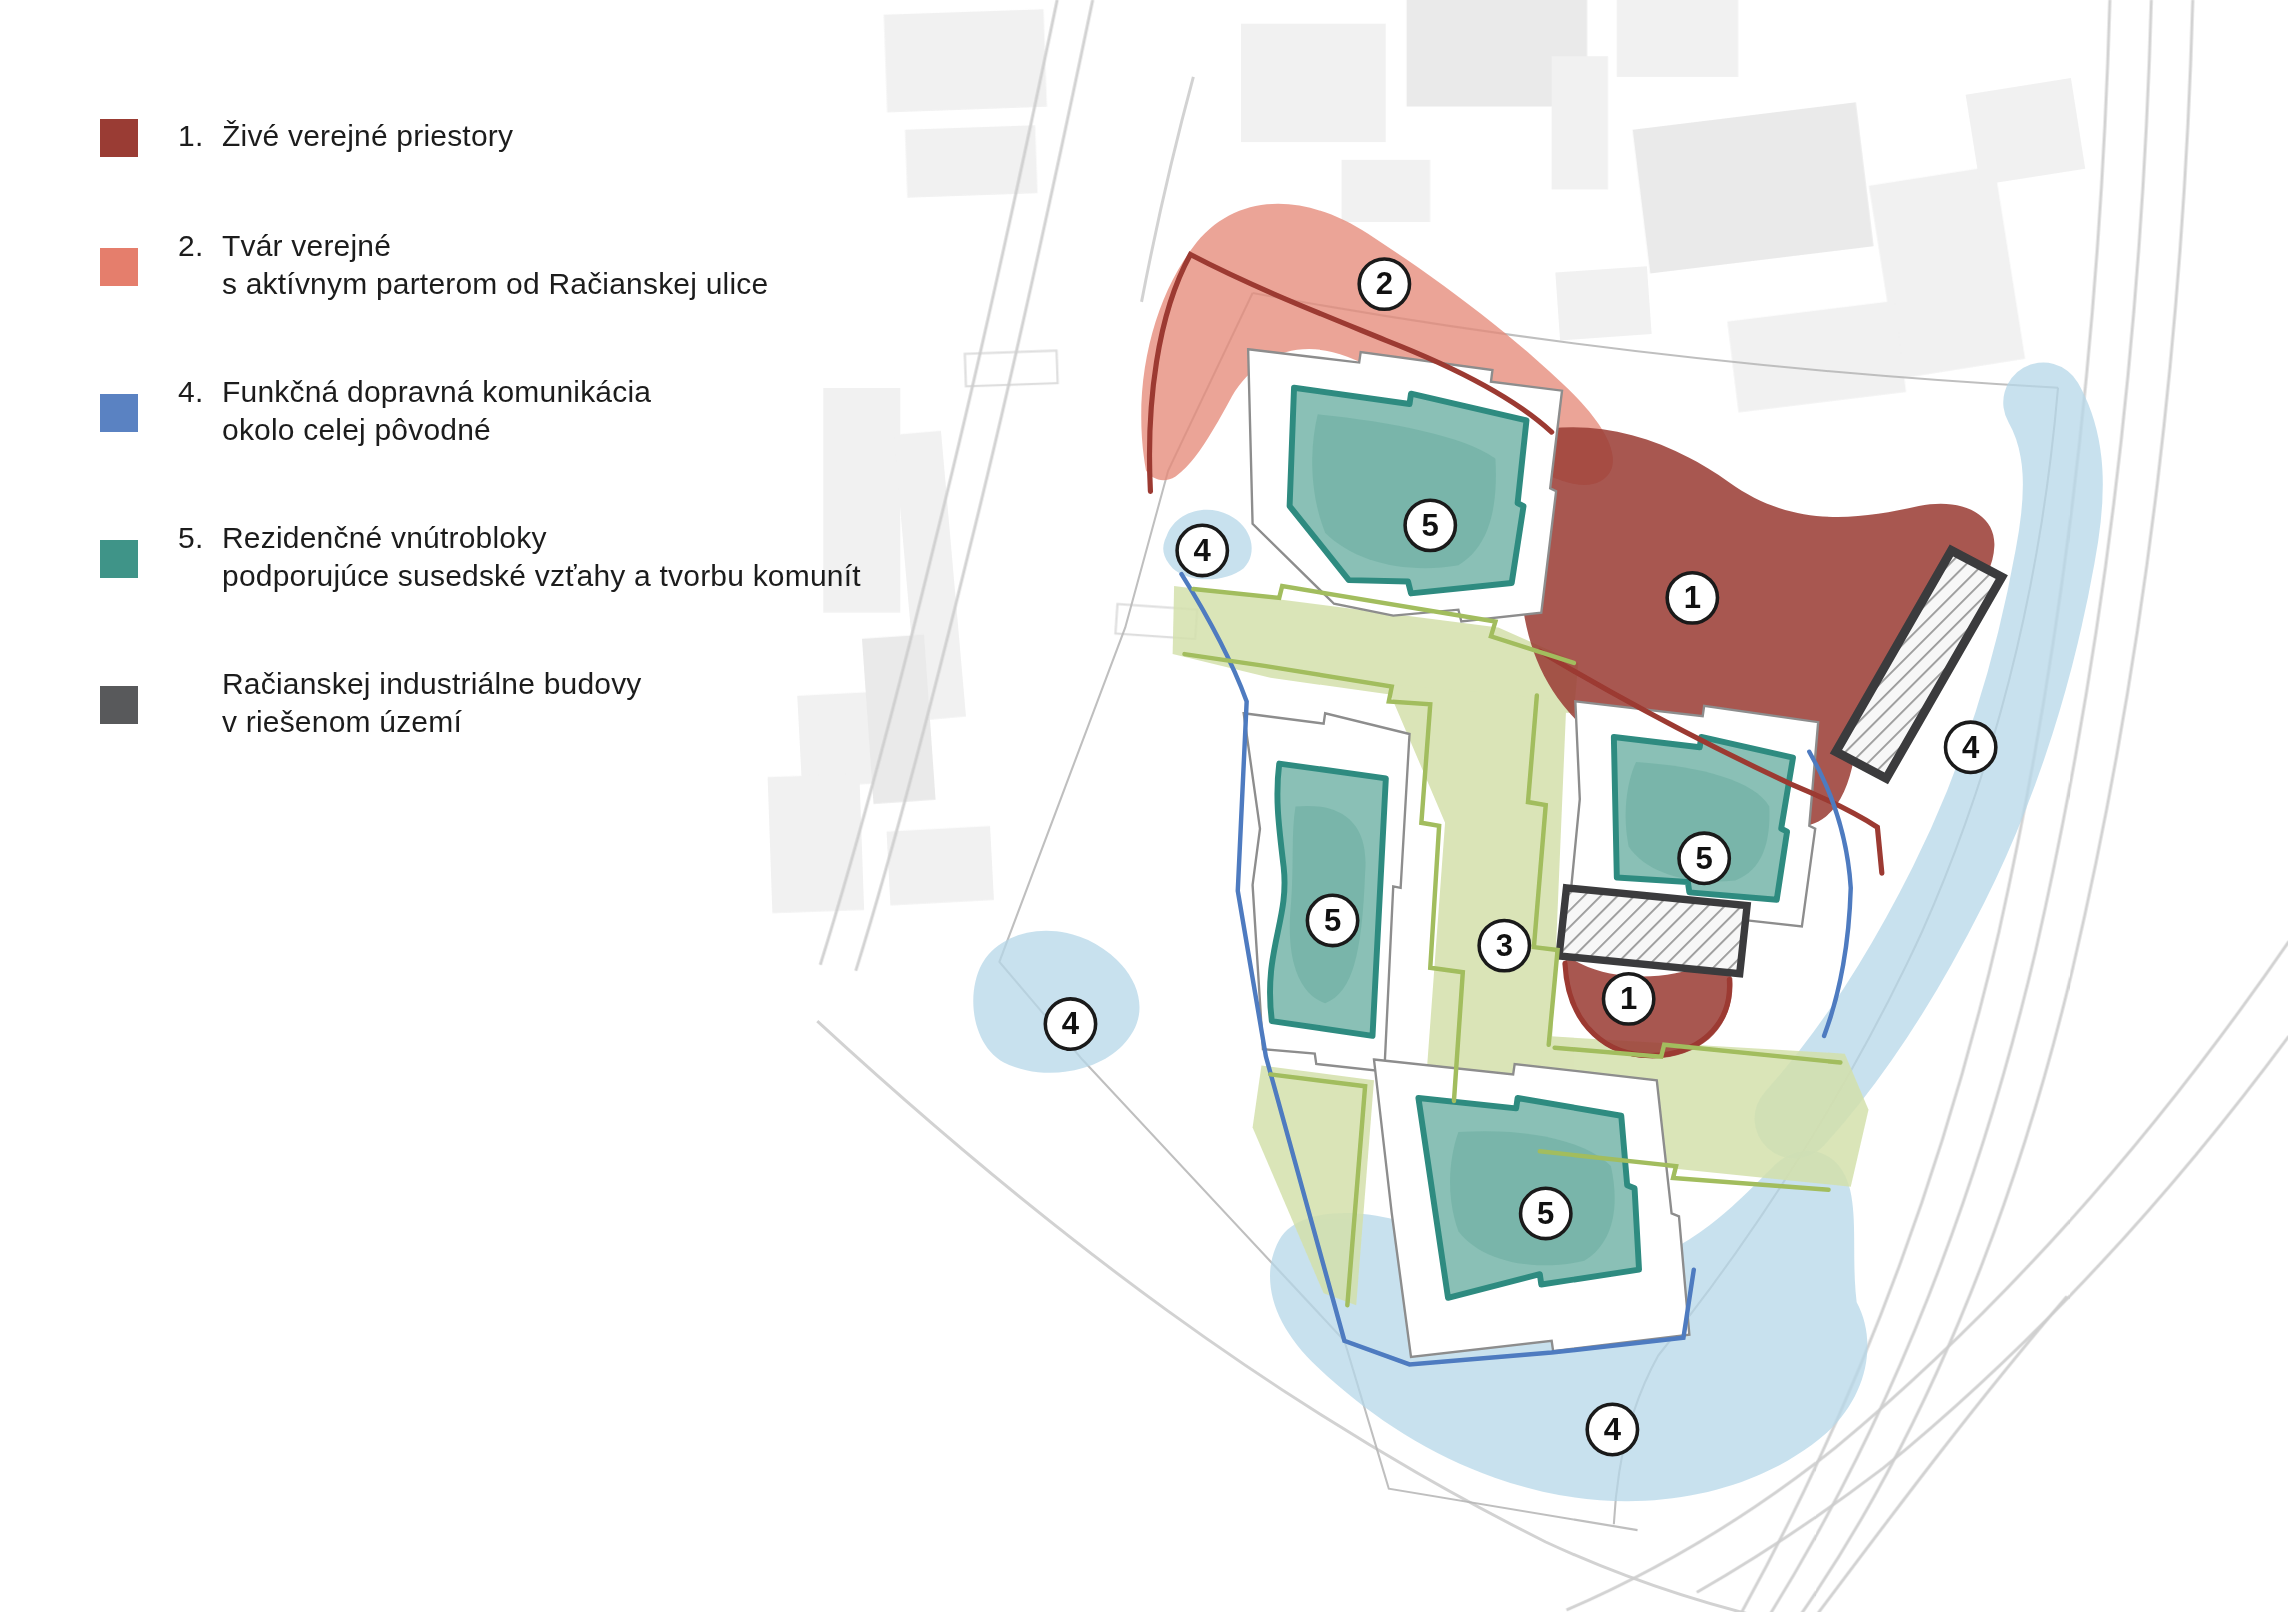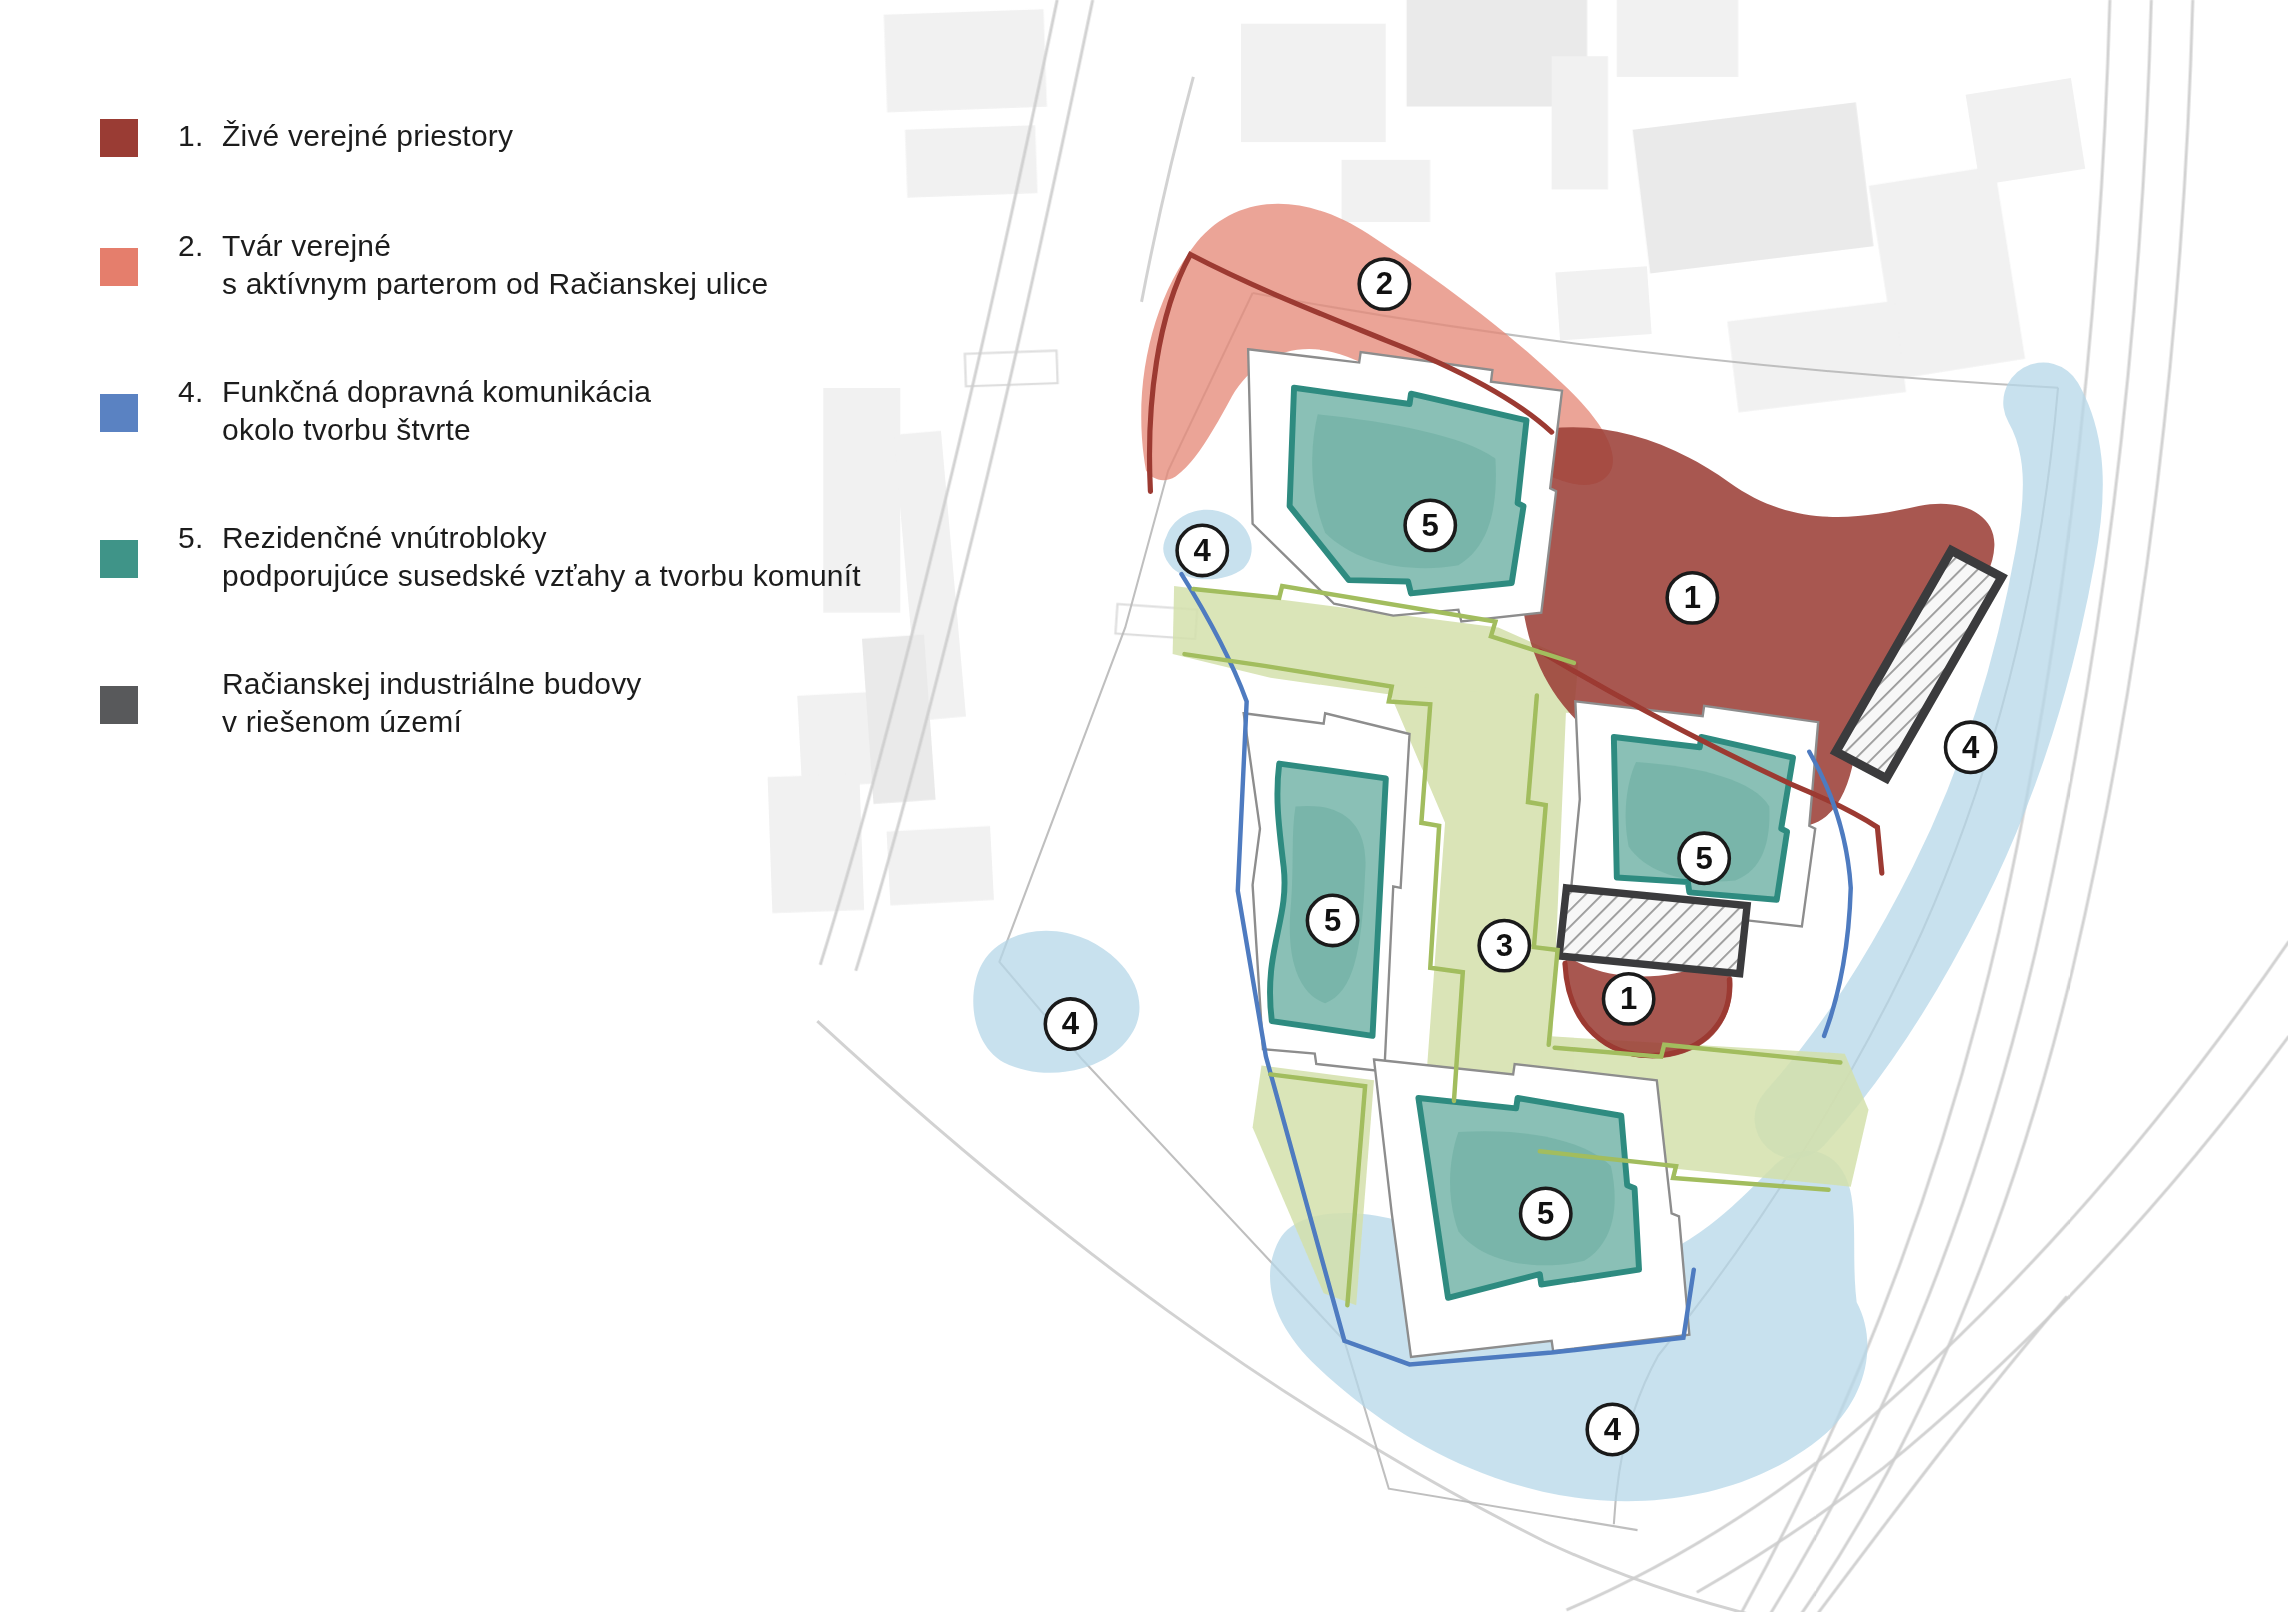--- a/index.html
+++ b/index.html
@@ -245,21 +245,21 @@
         <div class="legend-line1"><span class="legend-num">2.</span><span>Tvár verejné</span></div>
         <div class="legend-line2">s aktívnym parterom od Račianskej ulice</div>
       </div>
     </div>
 
 
     <div class="legend-item">
       <span class="swatch" style="background: rgb(90, 130, 194);"></span>
       <div class="legend-text">
         <div class="legend-line1"><span class="legend-num">4.</span><span>Funkčná dopravná komunikácia</span></div>
-        <div class="legend-line2">okolo tvorbu štvrte</div>
+        <div class="legend-line2">okolo celej pôvodné</div>
       </div>
     </div>
 
     <div class="legend-item">
       <span class="swatch" style="background: rgb(63, 148, 136);"></span>
       <div class="legend-text">
         <div class="legend-line1"><span class="legend-num">5.</span><span>Rezidenčné vnútrobloky</span></div>
         <div class="legend-line2">podporujúce susedské vzťahy a tvorbu komunít</div>
       </div>
     </div>

